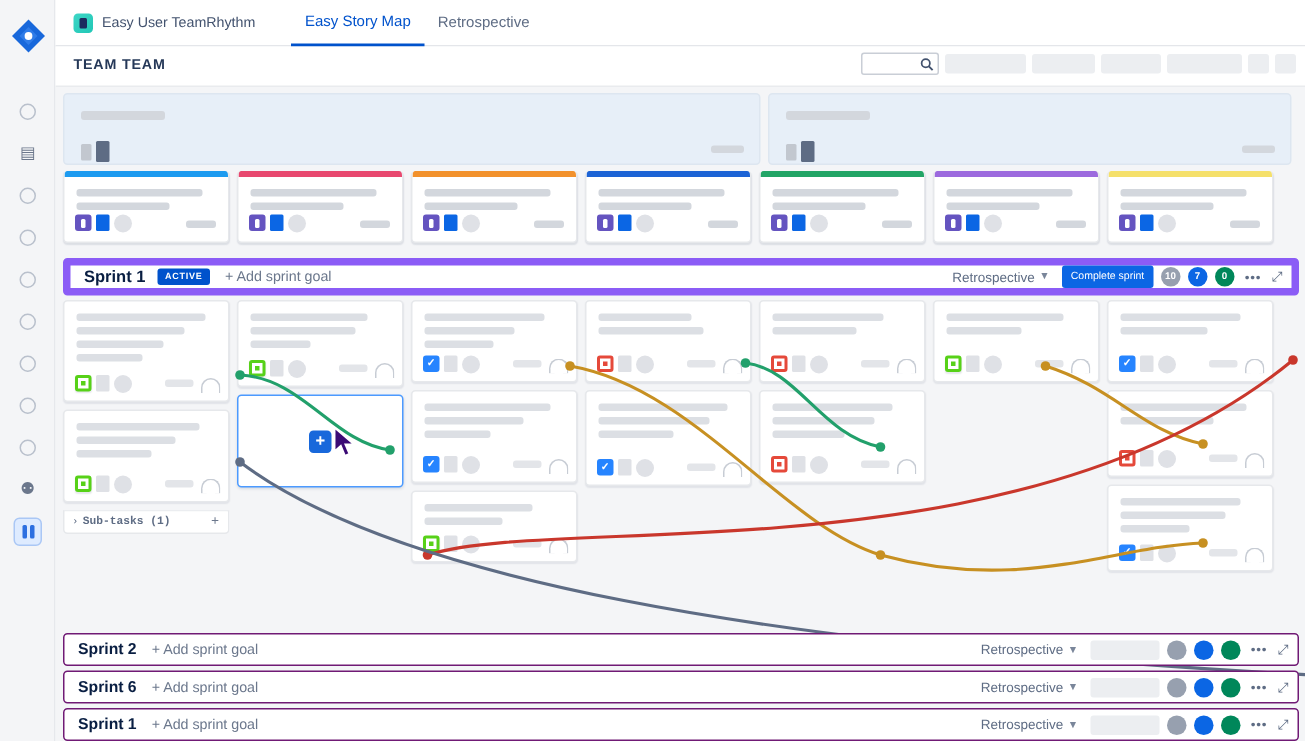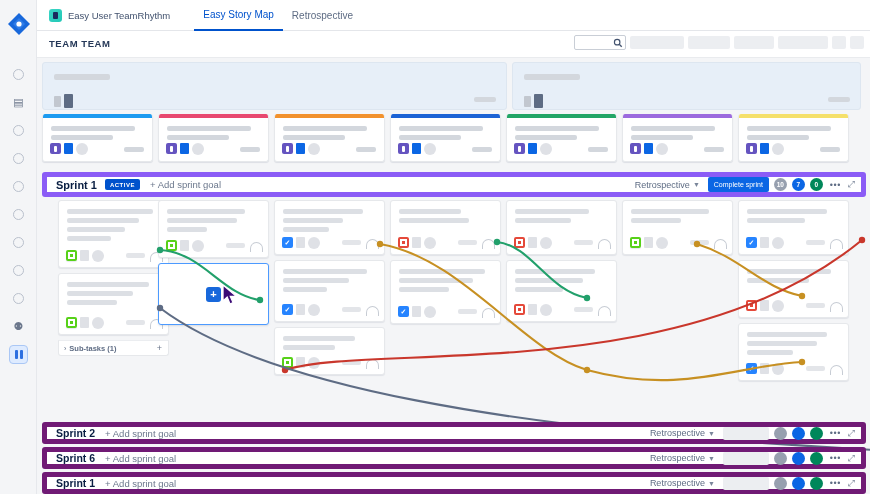--- a/index.html
+++ b/index.html
@@ -189,21 +189,21 @@
   }
   .subtask .ch { margin-left:5px; margin-right:3px; font-size:7px; font-weight:normal; }
   .subtask .pl { position:absolute; right:6px; font-size:9px; color:#6b778c; font-weight:normal; }
 
   
   .overlay { position:absolute; left:0; top:0; width:833px; height:436px; pointer-events:none; }
 
   
   .footrows { position:absolute; left:5px; bottom:0; width:824px; }
   .frow {
-    width:824px; height:22px; background:#fff; border:5px solid #701a75;
+    width:824px; height:22px; background:#fff; border:1px solid #701a75;
     border-radius:3px; margin-top:3px; display:flex; align-items:center;
   }
   .frow .sp-name { font-size:10.5px; }
 </style>
 </head>
 <body>
 
 <div class="rail">
   <div class="rail-logo">
     <svg width="24" height="24" viewBox="0 0 24 24" aria-hidden="true">
@@ -394,21 +394,21 @@
       <span class="btn-complete">Complete sprint</span>
       <span class="cnt g">10</span>
       <span class="cnt b">7</span>
       <span class="cnt e">0</span>
       <span class="dots">•••</span>
       <span class="expand">⤢</span>
     </span>
   </div>
 
   <div class="gridwrap" id="gridwrap">
-      <div class="col" style="left: 16px;">
+      <div class="col" style="left: 0px; font-family: Liberation Mono, monospace;">
         <div class="card" style="height: 68px;">
           <div class="tl" style="left:8px;top:8px;width:86px;height:5px"></div>
           <div class="tl" style="left:8px;top:17px;width:72px;height:5px"></div>
           <div class="tl" style="left:8px;top:26px;width:58px;height:5px"></div>
           <div class="tl" style="left:8px;top:35px;width:44px;height:5px"></div>
           <div class="ico story">
             <b></b>
           </div>
           <div class="chip"></div>
           <div class="av"></div>

